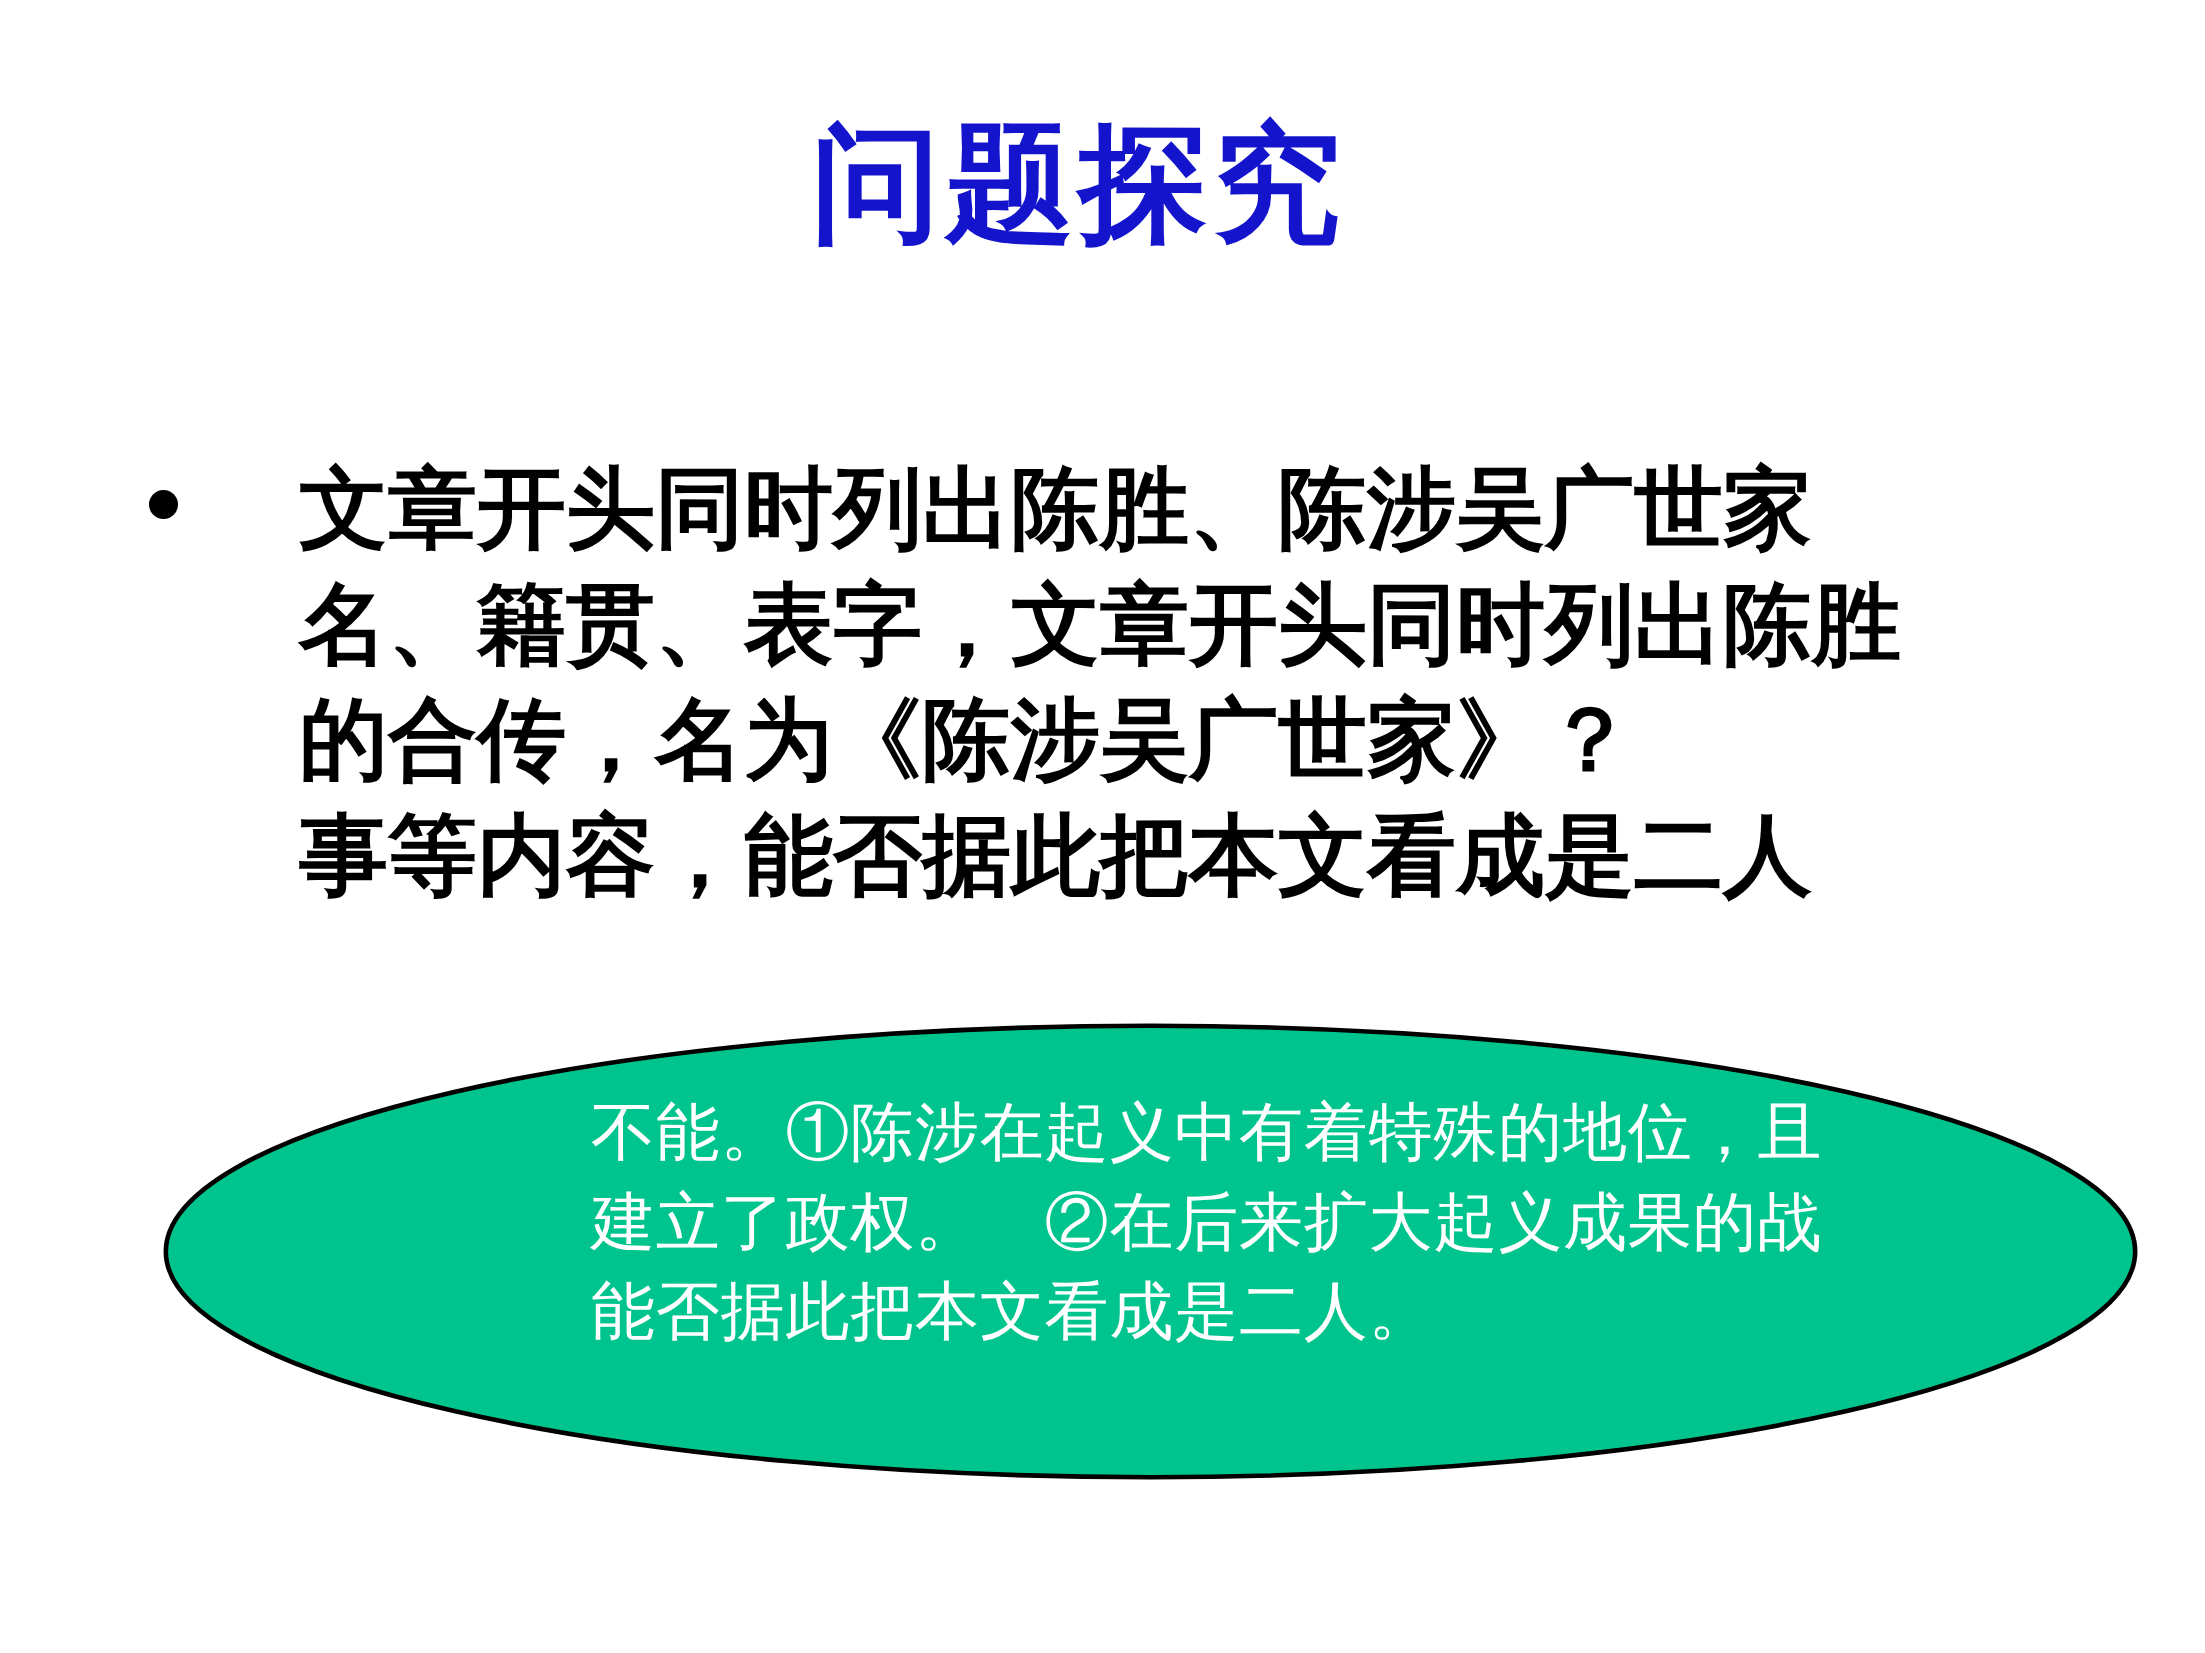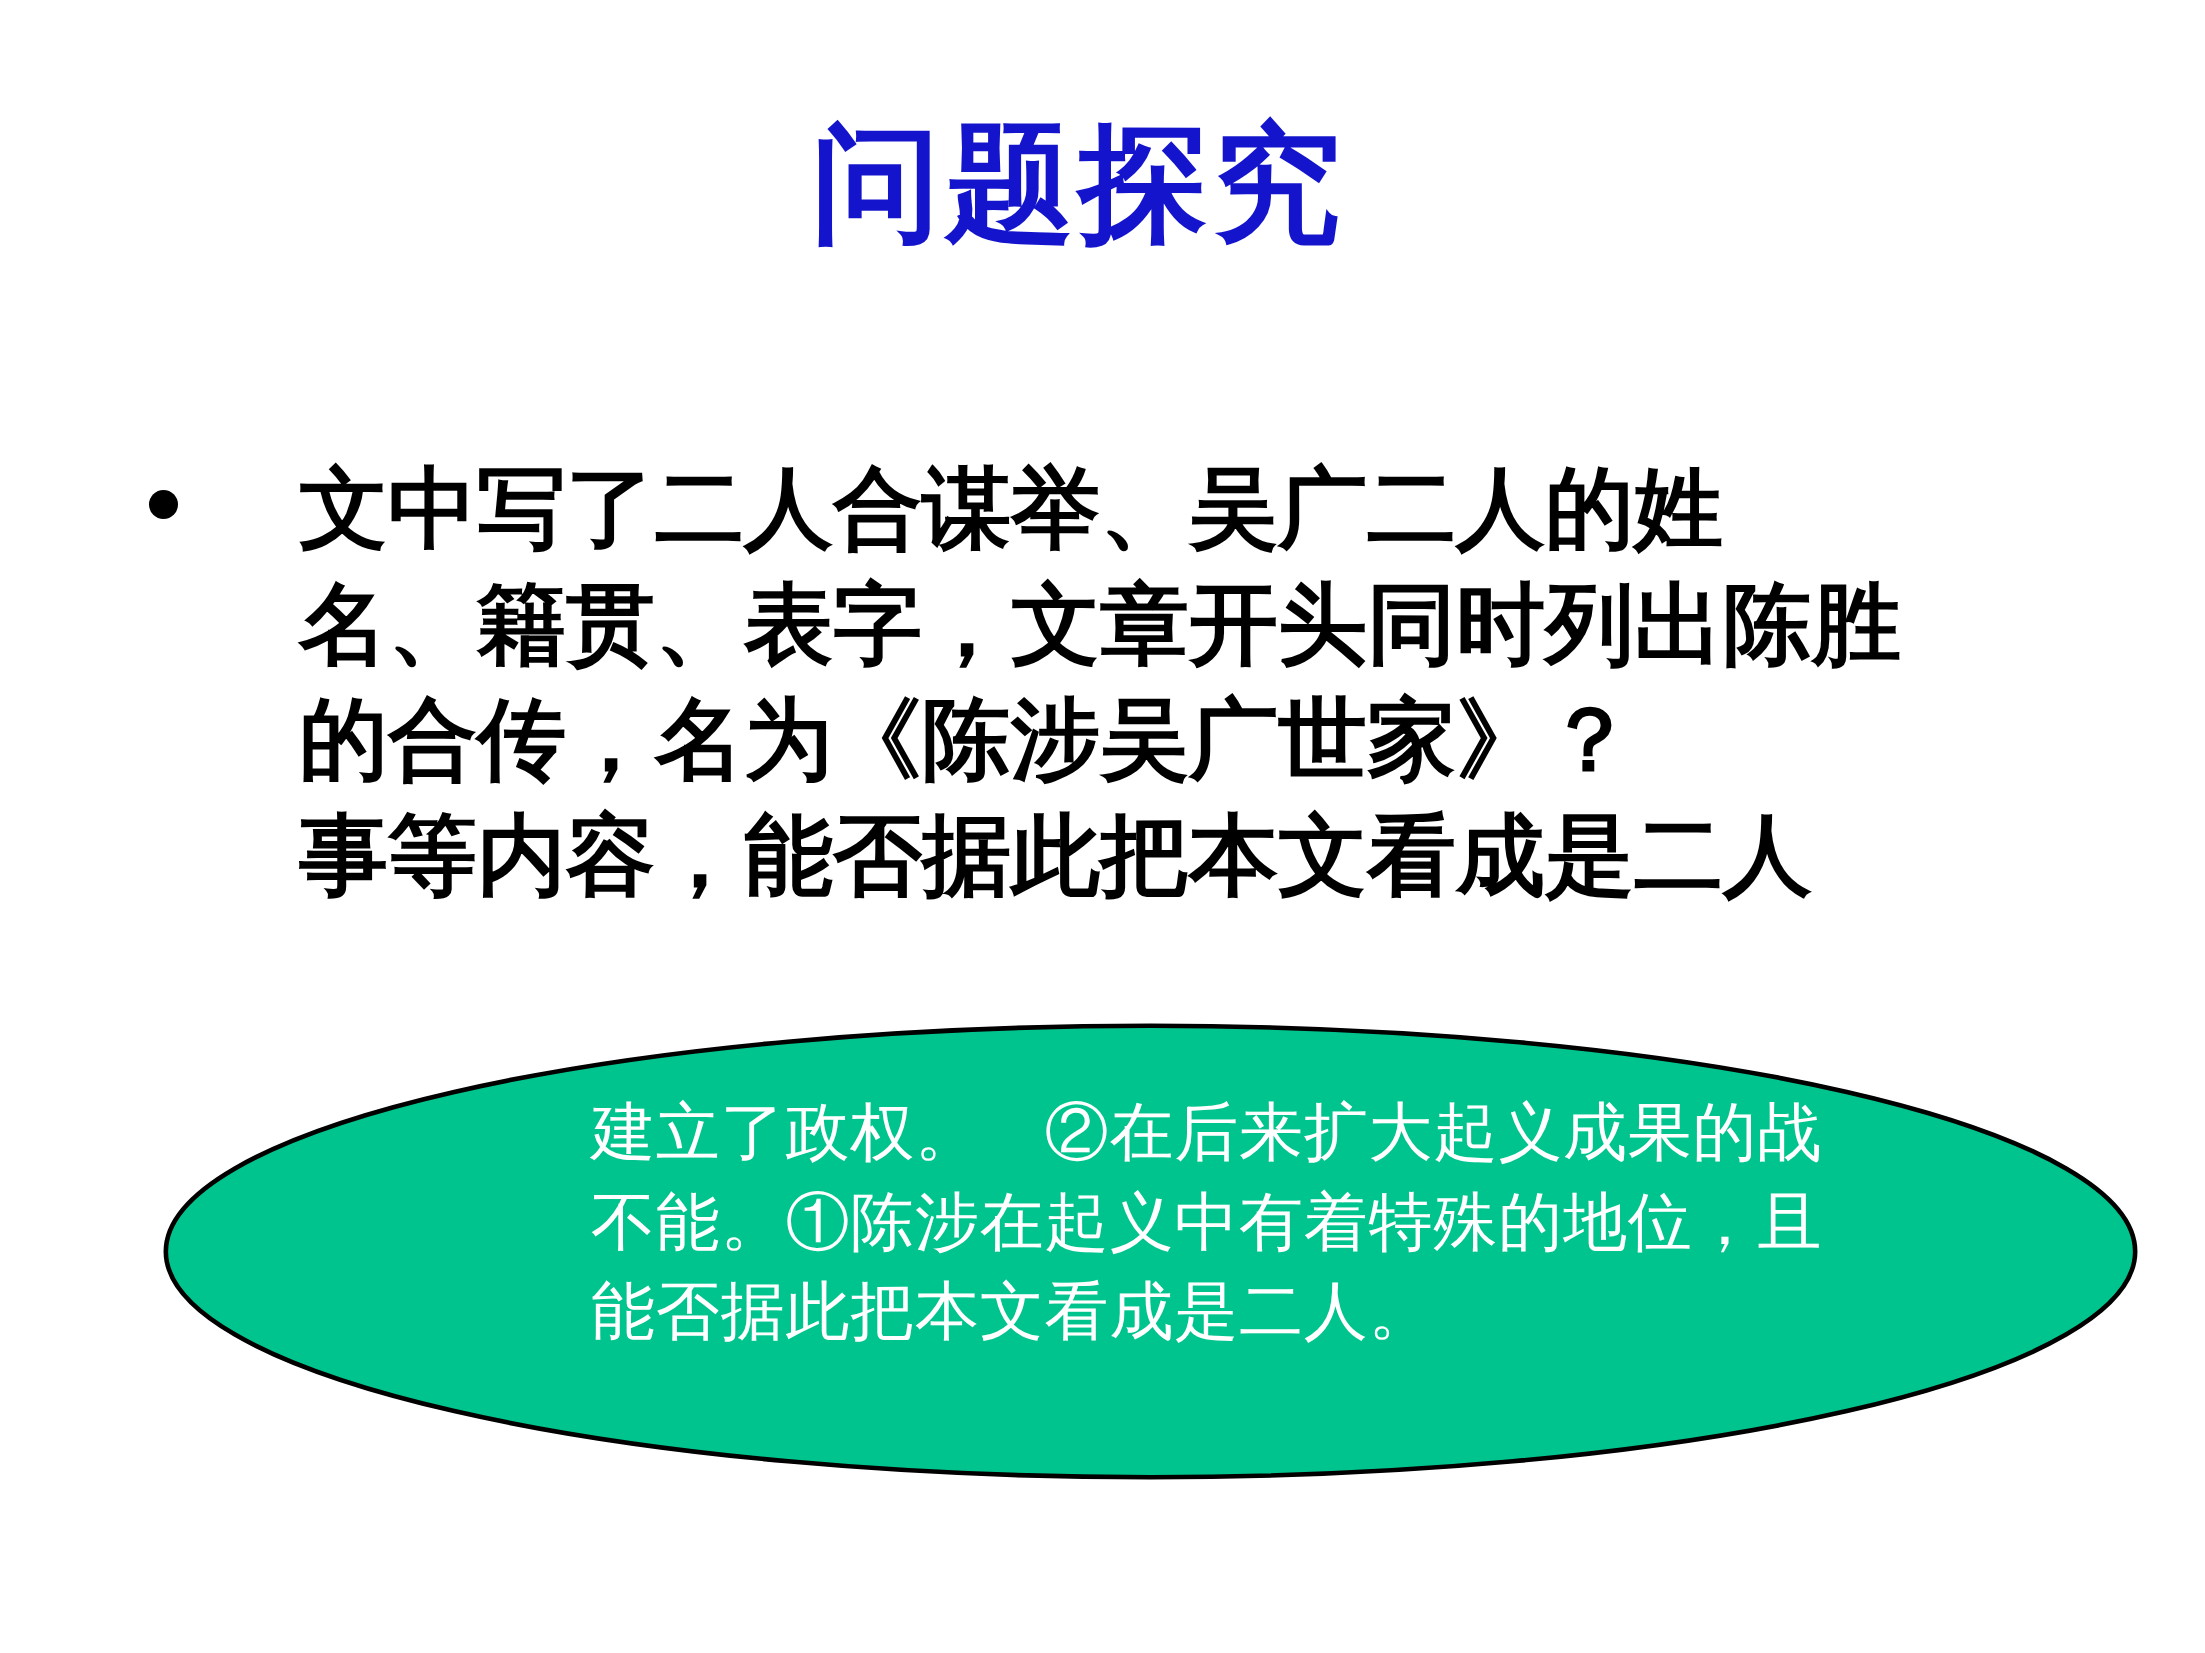--- a/index.html
+++ b/index.html
@@ -113,32 +113,32 @@
 
 <div class="slide">
 
   <div class="slide-title">问题探究</div>
 
   <div class="body-block">
     <div class="bullet-mark">
       <span class="bullet-dot"></span>
     </div>
     <div class="body-text">
-      <p>文中写了二人合谋举、吴广二人的姓</p>
+      <p>文章开头同时列出陈胜、陈涉吴广世家</p>
       <p>名、籍贯、表字，文章开头同时列出陈胜</p>
       <p>的合传，名为《陈涉吴广世家》？</p>
       <p>事等内容，能否据此把本文看成是二人</p>
     </div>
   </div>
 
   <div class="callout">
     <svg class="callout-svg" viewBox="0 0 2582 600" preserveAspectRatio="none">
       <ellipse cx="1291" cy="300" rx="1286" ry="295" fill="#00C48D" stroke="#000000" stroke-width="6"></ellipse>
     </svg>
     <div class="callout-text">
+      <p>不能。①陈涉在起义中有着特殊的地位，且</p>
       <p>建立了政权。　②在后来扩大起义成果的战</p>
-      <p>不能。①陈涉在起义中有着特殊的地位，且</p>
       <p>能否据此把本文看成是二人。</p>
     </div>
   </div>
 
 </div>
 
 
 </body></html>

